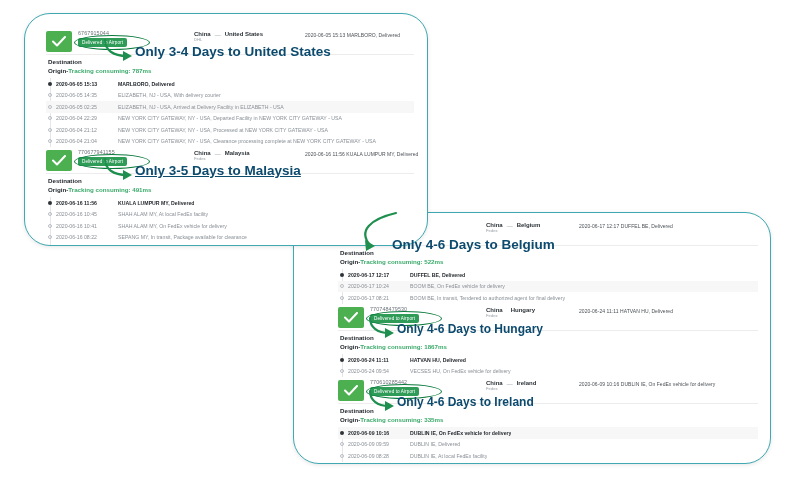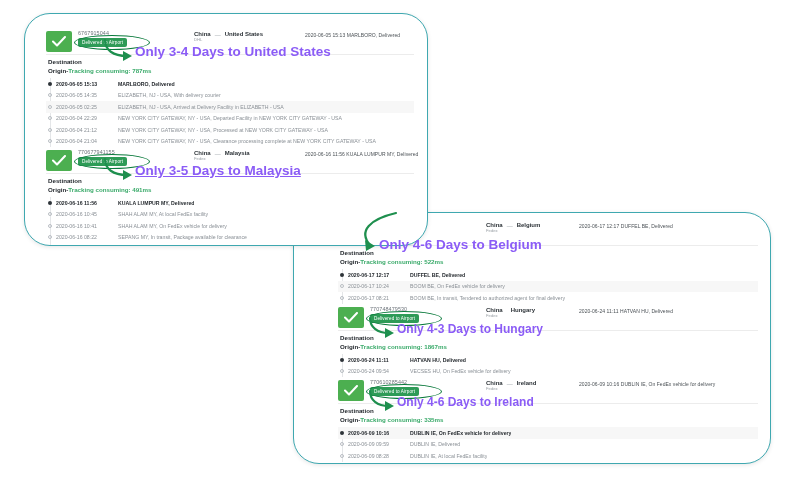--- a/index.html
+++ b/index.html
@@ -91,21 +91,21 @@
   .ev .mk.filled{background:#2d3338;border-radius:50%;}
   .ev .mk.open{border:1px solid #b9bec3;border-radius:50%;box-sizing:border-box;}
   .ev .tl{ position:absolute;left:3.6px;top:0;bottom:0;width:1px;background:#e4e6e8;z-index:-1;}
   .ev .dt{width:62px;flex:none;font-size:5.2px;color:#8a9096;letter-spacing:0;}
   .ev .tx{font-size:5.2px;color:#8a9096;white-space:nowrap;overflow:hidden;}
   .ev.first .dt,.ev.first .tx{color:#1f2429;font-weight:bold;}
 
   
   .anno{position:absolute;z-index:5;pointer-events:none;}
   .anno .txt{
-    font-size:13.5px;font-weight:bold;color:#8b5cf6;white-space:nowrap;
+    font-size:13.5px;font-weight:bold;color:#0c4a6e;white-space:nowrap;
     font-family:"Liberation Sans", sans-serif;
     text-align:center;
   }
   .anno.small .txt{font-size:12px;}
   .anno svg{position:absolute;left:0;top:0;overflow:visible;}
 </style>
 </head>
 <body>
 
 <div class="panel" id="panel-a">
@@ -395,29 +395,29 @@
     <path d="M20 7 L29 12 L20 17 Z" fill="#1e8f4e"></path>
   </svg>
   <div class="txt" style="position:absolute;left:32px;top:0px;text-decoration:underline;">Only 3-5 Days to Malaysia</div>
 </div>
 
 <div class="anno" style="left:352px;top:215px;">
   <svg width="90" height="42">
     <path d="M44 -2 C18 4, 6 16, 18 30" stroke="#1e8f4e" stroke-width="2.2" fill="none" stroke-linecap="round"></path>
     <path d="M13 25 L23 31 L14 36 Z" fill="#1e8f4e"></path>
   </svg>
-  <div class="txt" style="position:absolute;left:27px;top:22px;">Only 4-6 Days to Belgium</div>
+  <div class="txt" style="position:absolute;left:40px;top:22px;">Only 4-6 Days to Belgium</div>
 </div>
 
 <div class="anno small" style="left:368px;top:322px;">
   <svg width="70" height="22">
     <path d="M2 -4 C2 5, 9 11, 21 11" stroke="#1e8f4e" stroke-width="2.2" fill="none" stroke-linecap="round"></path>
     <path d="M17 6 L26 11 L17 16 Z" fill="#1e8f4e"></path>
   </svg>
-  <div class="txt" style="position:absolute;left:29px;top:0px;">Only 4-3 Days to Hungary</div>
+  <div class="txt" style="position:absolute;left:29px;top:0px;">Only 4-6 Days to Hungary</div>
 </div>
 
 <div class="anno small" style="left:368px;top:395px;">
   <svg width="70" height="22">
     <path d="M2 -4 C2 5, 9 11, 21 11" stroke="#1e8f4e" stroke-width="2.2" fill="none" stroke-linecap="round"></path>
     <path d="M17 6 L26 11 L17 16 Z" fill="#1e8f4e"></path>
   </svg>
   <div class="txt" style="position:absolute;left:29px;top:0px;">Only 4-6 Days to Ireland</div>
 </div>
 

